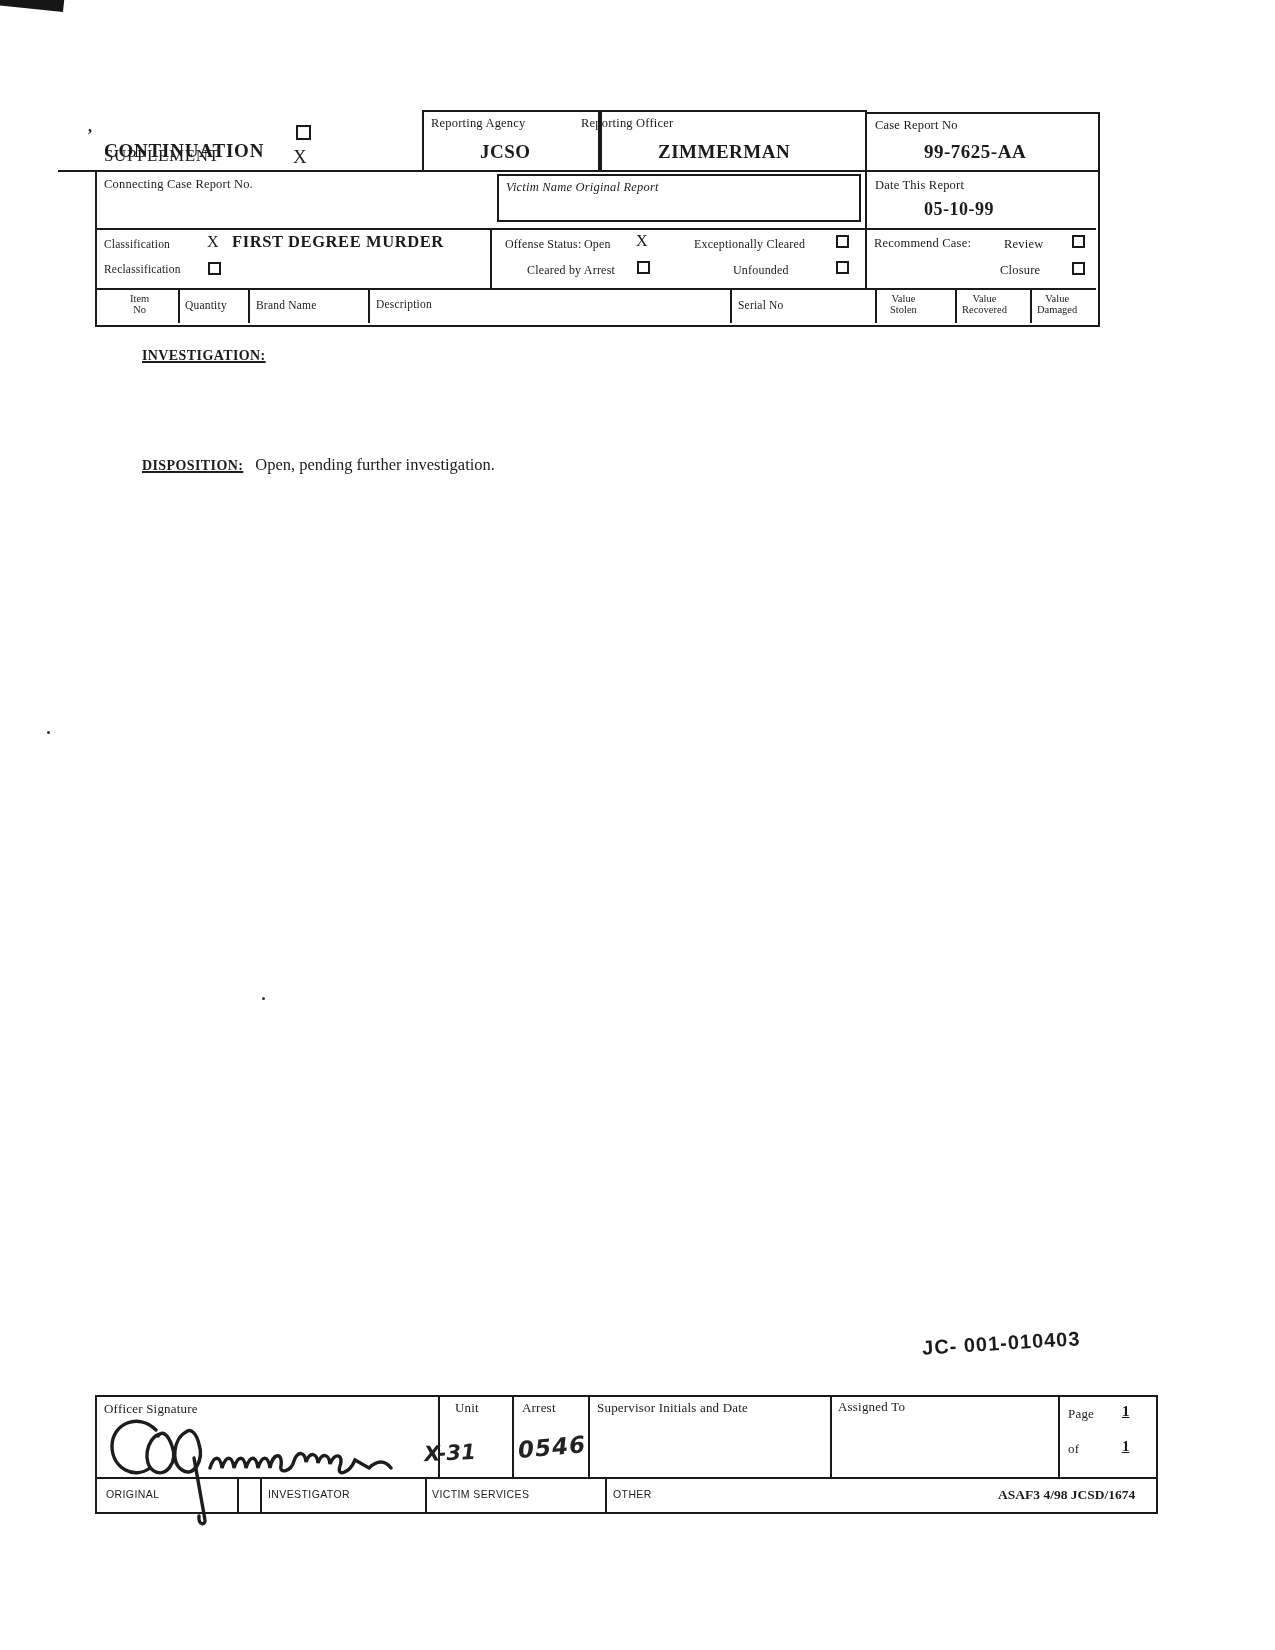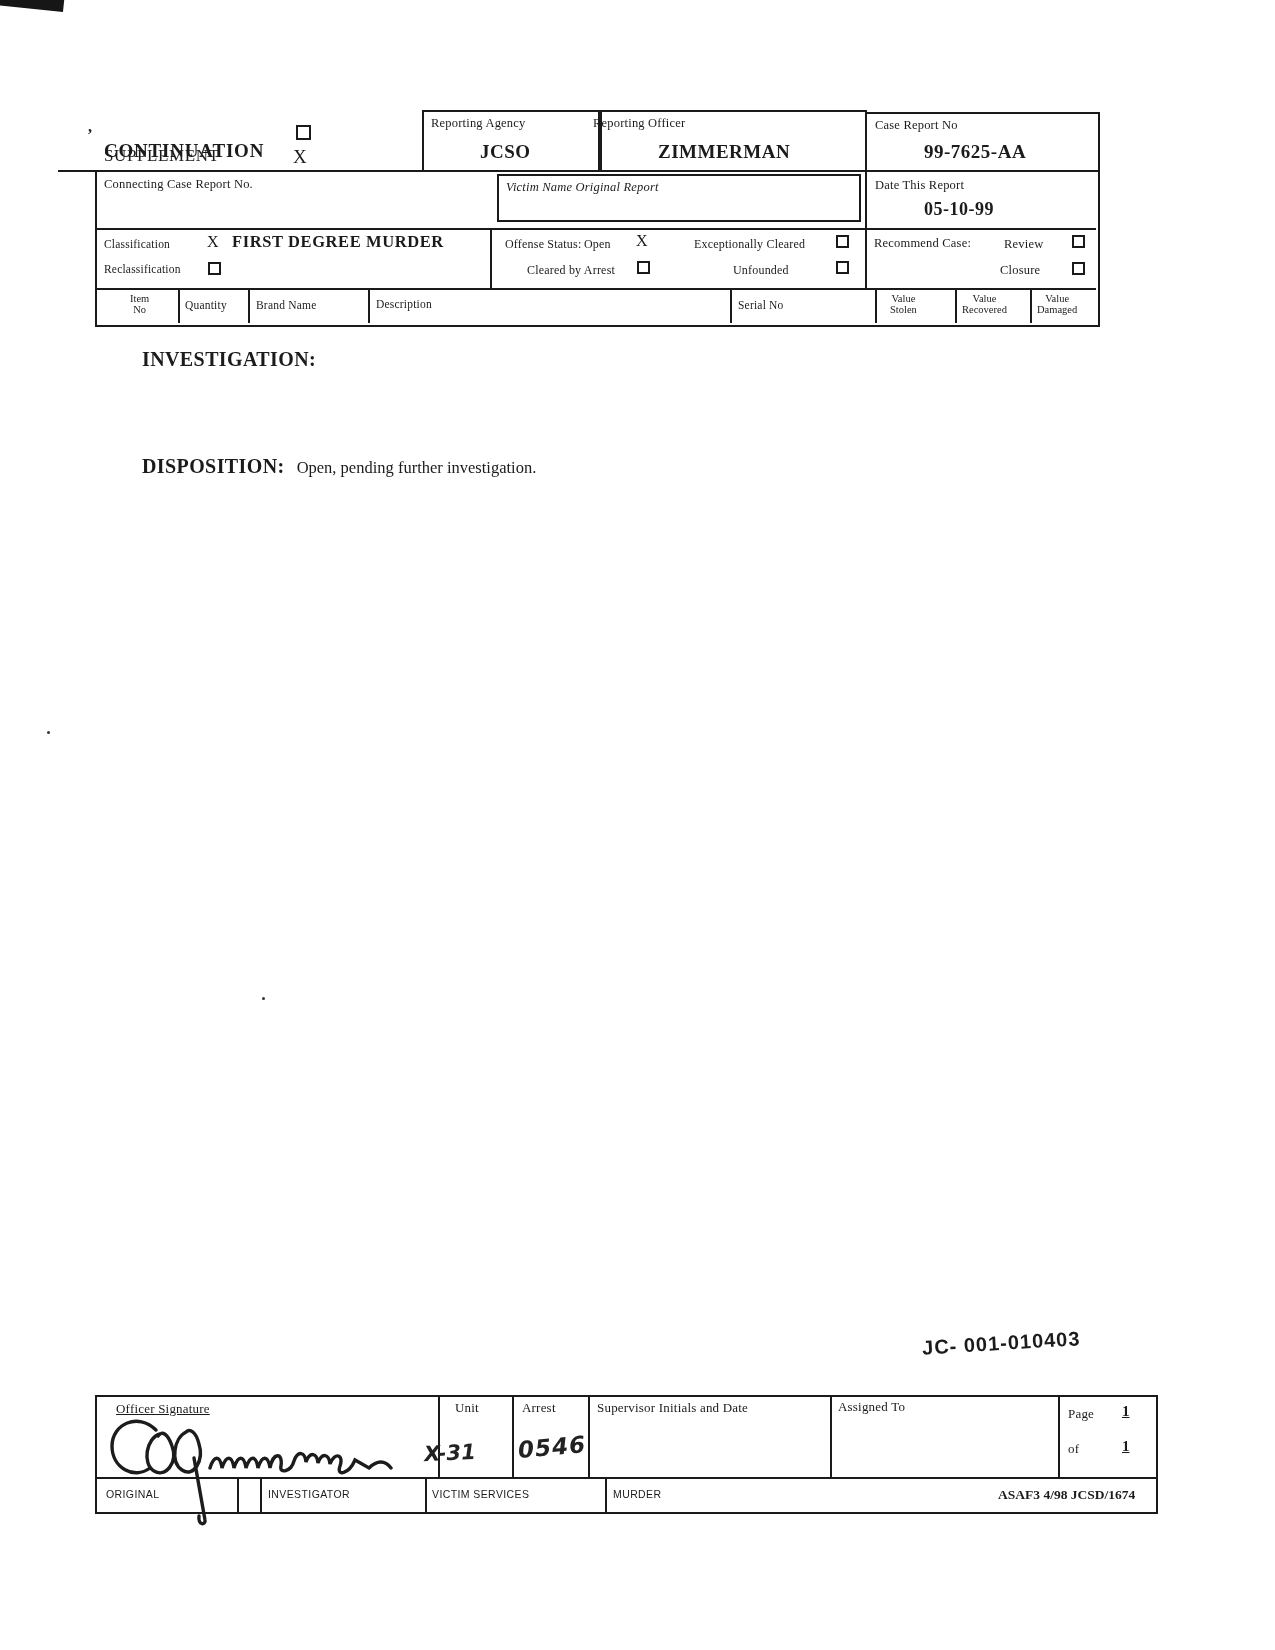--- a/index.html
+++ b/index.html
@@ -7,21 +7,21 @@
         font-family:"Liberation Serif", serif;color:#1b1b1b;overflow:hidden;}
   .abs{position:absolute;}
   .bx{position:absolute;border:2px solid #1a1a1a;}
   .hl{position:absolute;height:2px;background:#1a1a1a;}
   .vl{position:absolute;width:2px;background:#1a1a1a;}
   .lbl{position:absolute;font-size:12.5px;letter-spacing:.2px;white-space:nowrap;}
   .lbl-sm{position:absolute;font-size:10.5px;line-height:11px;white-space:nowrap;text-align:center;}
   .val{position:absolute;font-weight:bold;font-size:19px;letter-spacing:.5px;white-space:nowrap;margin-left:48px;}
   .cb{position:absolute;width:11px;height:11px;border:2px solid #1a1a1a;}
   .xmark{position:absolute;font-size:17px;font-weight:bold;white-space:nowrap;}
-  .heading{font-weight:bold;font-size:20px;letter-spacing:.4px;text-decoration-thickness:2px;}
+  .heading{font-weight:bold;font-size:14px;letter-spacing:.4px;text-decoration:underline;text-decoration-thickness:2px;}
   .bodytext{font-size:16.5px;}
   .hand{position:absolute;font-family:"DejaVu Sans",sans-serif;font-style:italic;font-weight:bold;color:#222;}
   .stamp{position:absolute;font-family:"Liberation Sans",sans-serif;font-weight:bold;font-size:20px;
          letter-spacing:1px;transform:rotate(-3.5deg);white-space:nowrap;}
   .strip-lbl{position:absolute;font-family:"Liberation Sans",sans-serif;font-size:10.5px;letter-spacing:.4px;white-space:nowrap;}
   .pg-val{position:absolute;font-weight:bold;font-size:15px;text-decoration:underline;}
   .dot{position:absolute;background:#333;border-radius:50%;}
 </style>
 </head>
 <body>
@@ -36,21 +36,21 @@
   <div class="abs" style="left:104px;top:116px;font-weight:bold;font-size:19px;letter-spacing:.8px;margin-top:24px;">CONTINUATION</div>
   <span class="cb" style="left:296px;top:125px;"></span>
   <div class="abs" style="left:104px;top:146px;font-size:17px;letter-spacing:.6px;">SUPPLEMENT</div>
   <div class="xmark" style="left:293px;top:146px;font-size:19px;font-weight:normal;">X</div>
 
   <div class="bx" style="left:422px;top:110px;width:176px;height:58px;"></div>
   <div class="lbl" style="left:431px;top:116px;">Reporting Agency</div>
   <div class="val" style="left:432px;top:141px;">JCSO</div>
 
   <div class="bx" style="left:598px;top:110px;width:265px;height:58px;"></div>
-  <div class="lbl" style="left:593px;top:116px;">Reporting Officer</div>
+  <div class="lbl" style="left:581px;top:116px;">Reporting Officer</div>
   <div class="val" style="left:610px;top:141px;">ZIMMERMAN</div>
 
   <div class="bx" style="left:865px;top:112px;width:231px;height:56px;"></div>
   <div class="lbl" style="left:875px;top:118px;">Case Report No</div>
   <div class="val" style="left:876px;top:141px;">99-7625-AA</div>
 
   <div class="bx" style="left:95px;top:170px;width:1001px;height:153px;"></div>
   <div class="hl" style="left:58px;top:170px;width:40px;"></div>
 
   <div class="lbl" style="left:104px;top:177px;">Connecting Case Report No.</div>
@@ -125,21 +125,21 @@
 
   <div class="stamp" style="left:922px;top:1332px;">JC- 001-010403</div>
 
   <div class="bx" style="left:95px;top:1395px;width:1059px;height:80px;"></div>
   <div class="vl" style="left:438px;top:1395px;height:82px;"></div>
   <div class="vl" style="left:512px;top:1395px;height:82px;"></div>
   <div class="vl" style="left:588px;top:1395px;height:82px;"></div>
   <div class="vl" style="left:830px;top:1395px;height:82px;"></div>
   <div class="vl" style="left:1058px;top:1395px;height:82px;"></div>
 
-  <div class="lbl" style="left:116px;top:1401px;font-size:13px;text-decoration:underline;">Officer Signature</div>
+  <div class="lbl" style="left:104px;top:1401px;font-size:13px;">Officer Signature</div>
   <div class="lbl" style="left:455px;top:1400px;font-size:13px;">Unit</div>
   <div class="lbl" style="left:522px;top:1400px;font-size:13px;">Arrest</div>
   <div class="lbl" style="left:597px;top:1400px;font-size:13px;">Supervisor Initials and Date</div>
   <div class="lbl" style="left:838px;top:1399px;font-size:13px;">Assigned To</div>
   <div class="lbl" style="left:1068px;top:1406px;font-size:13px;">Page</div>
   <div class="pg-val" style="left:1122px;top:1403px;">1</div>
   <div class="lbl" style="left:1068px;top:1441px;font-size:13px;">of</div>
   <div class="pg-val" style="left:1122px;top:1438px;">1</div>
 
   <svg class="abs" style="left:98px;top:1408px;" width="360" height="118" viewBox="0 0 360 118">
@@ -156,16 +156,16 @@
 
   <div class="bx" style="left:95px;top:1477px;width:1059px;height:33px;"></div>
   <div class="vl" style="left:237px;top:1477px;height:35px;"></div>
   <div class="vl" style="left:260px;top:1477px;height:35px;"></div>
   <div class="vl" style="left:425px;top:1477px;height:35px;"></div>
   <div class="vl" style="left:605px;top:1477px;height:35px;"></div>
 
   <div class="strip-lbl" style="left:106px;top:1488px;">ORIGINAL</div>
   <div class="strip-lbl" style="left:268px;top:1488px;">INVESTIGATOR</div>
   <div class="strip-lbl" style="left:432px;top:1488px;">VICTIM SERVICES</div>
-  <div class="strip-lbl" style="left:613px;top:1488px;">MURDER</div>
+  <div class="strip-lbl" style="left:613px;top:1488px;">OTHER</div>
   <div class="abs" style="left:998px;top:1487px;font-weight:bold;font-size:13.5px;white-space:nowrap;">ASAF3 4/98 JCSD/1674</div>
 
 </div>
 
 </body></html>

